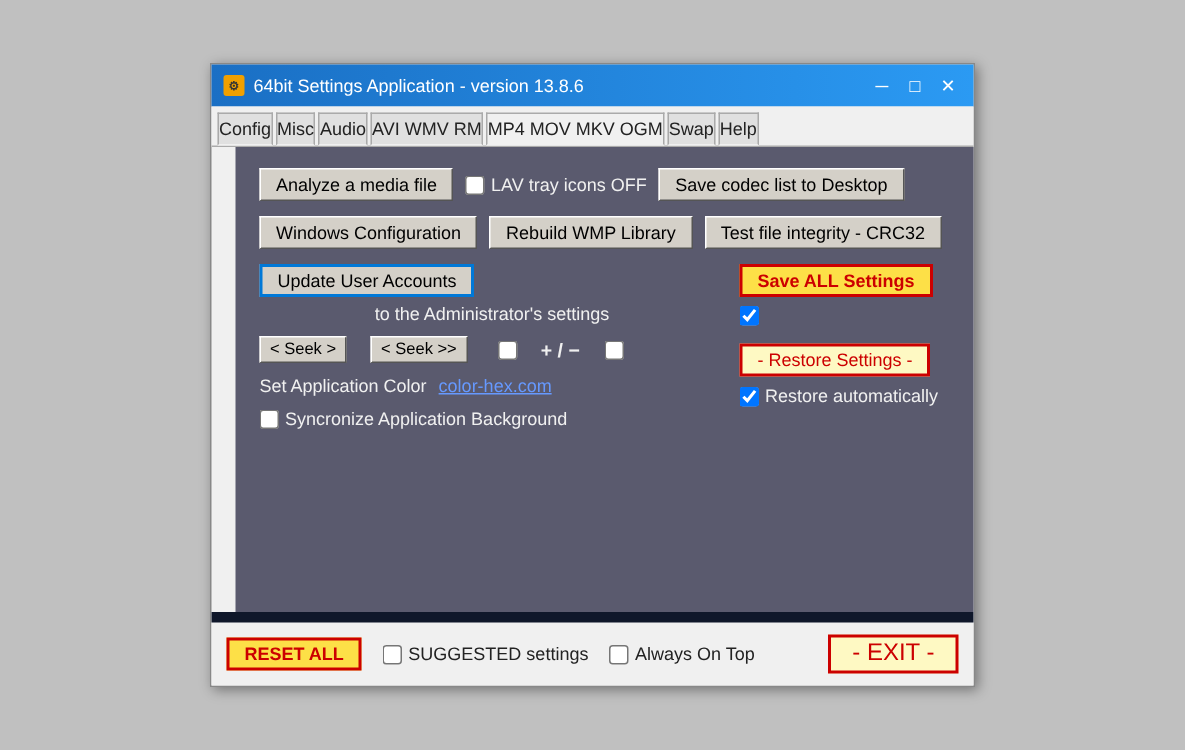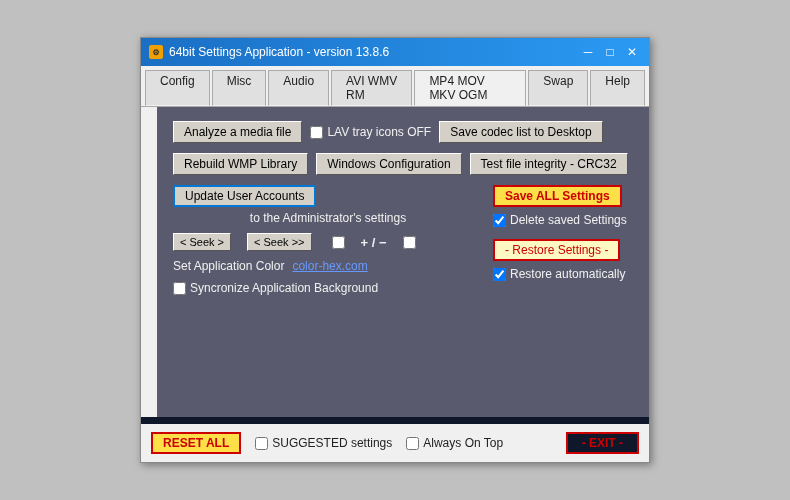--- a/index.html
+++ b/index.html
@@ -64,21 +64,21 @@
       padding: 0;
     }
     .tab-bar {
       background: #f0f0f0;
       border-bottom: 1px solid #aaa;
       display: flex;
       padding: 4px 4px 0 4px;
       gap: 2px;
     }
     .tab {
-      padding: 3px 14px;
+      padding: 3px 0;
       border: 1px solid #aaa;
       background: #e0e0e0;
       cursor: pointer;
       border-bottom: 1px solid #f0f0f0;
       font-size: 12px;
       color: #222;
     }
     .tab.active {
       background: #f0f0f0;
       border-bottom: 1px solid #f0f0f0;
@@ -123,27 +123,27 @@
       background: #fde047;
       border: 2px solid #cc0000;
       padding: 2px 10px;
       font-size: 12px;
       cursor: pointer;
       color: #cc0000;
       white-space: nowrap;
       font-weight: bold;
     }
     .btn-exit {
-      background: #0f172a;
+      background: #fef9c3;
       border: 2px solid #cc0000;
       padding: 2px 14px;
-      font-size: 12px;
+      font-size: 16px;
       cursor: pointer;
       color: #cc0000;
-      font-weight: bold;
+      font-weight: normal;
     }
     .btn-restore {
       background: #fef9c3;
       border: 2px solid #cc0000;
       padding: 2px 10px;
       font-size: 12px;
       cursor: pointer;
       color: #cc0000;
       white-space: nowrap;
     }
@@ -246,22 +246,22 @@
     <div class="row">
       <button class="btn">Analyze a media file</button>
       <label class="checkbox-label">
         <input type="checkbox" style="">
         <span>LAV tray icons OFF</span>
       </label>
       <button class="btn">Save codec list to Desktop</button>
     </div>
 
     <div class="row">
+      <button class="btn">Windows Configuration</button>
       <button class="btn">Rebuild WMP Library</button>
-      <button class="btn">Windows Configuration</button>
       <button class="btn">Test file integrity - CRC32</button>
     </div>
 
     <div class="two-col">
       <div class="left-col">
 
         <div class="row" style="margin-bottom:4px;">
           <button class="btn-highlight">Update User Accounts</button>
         </div>
         <div class="row" style="margin-bottom:8px;justify-content:center;">
@@ -286,21 +286,20 @@
             <input type="checkbox" style="">
             <span>Syncronize Application Background</span>
           </label>
         </div>
       </div>
 
       <div class="right-col">
         <button class="btn-accent">Save ALL Settings</button>
         <label class="checkbox-label">
           <input type="checkbox" checked="" style="">
-          <span>Delete saved Settings</span>
         </label>
         <button class="btn-restore" style="margin-top:6px;">- Restore Settings -</button>
         <label class="checkbox-label">
           <input type="checkbox" checked="" style="">
           <span>Restore automatically</span>
         </label>
       </div>
     </div>
 
   </div>

